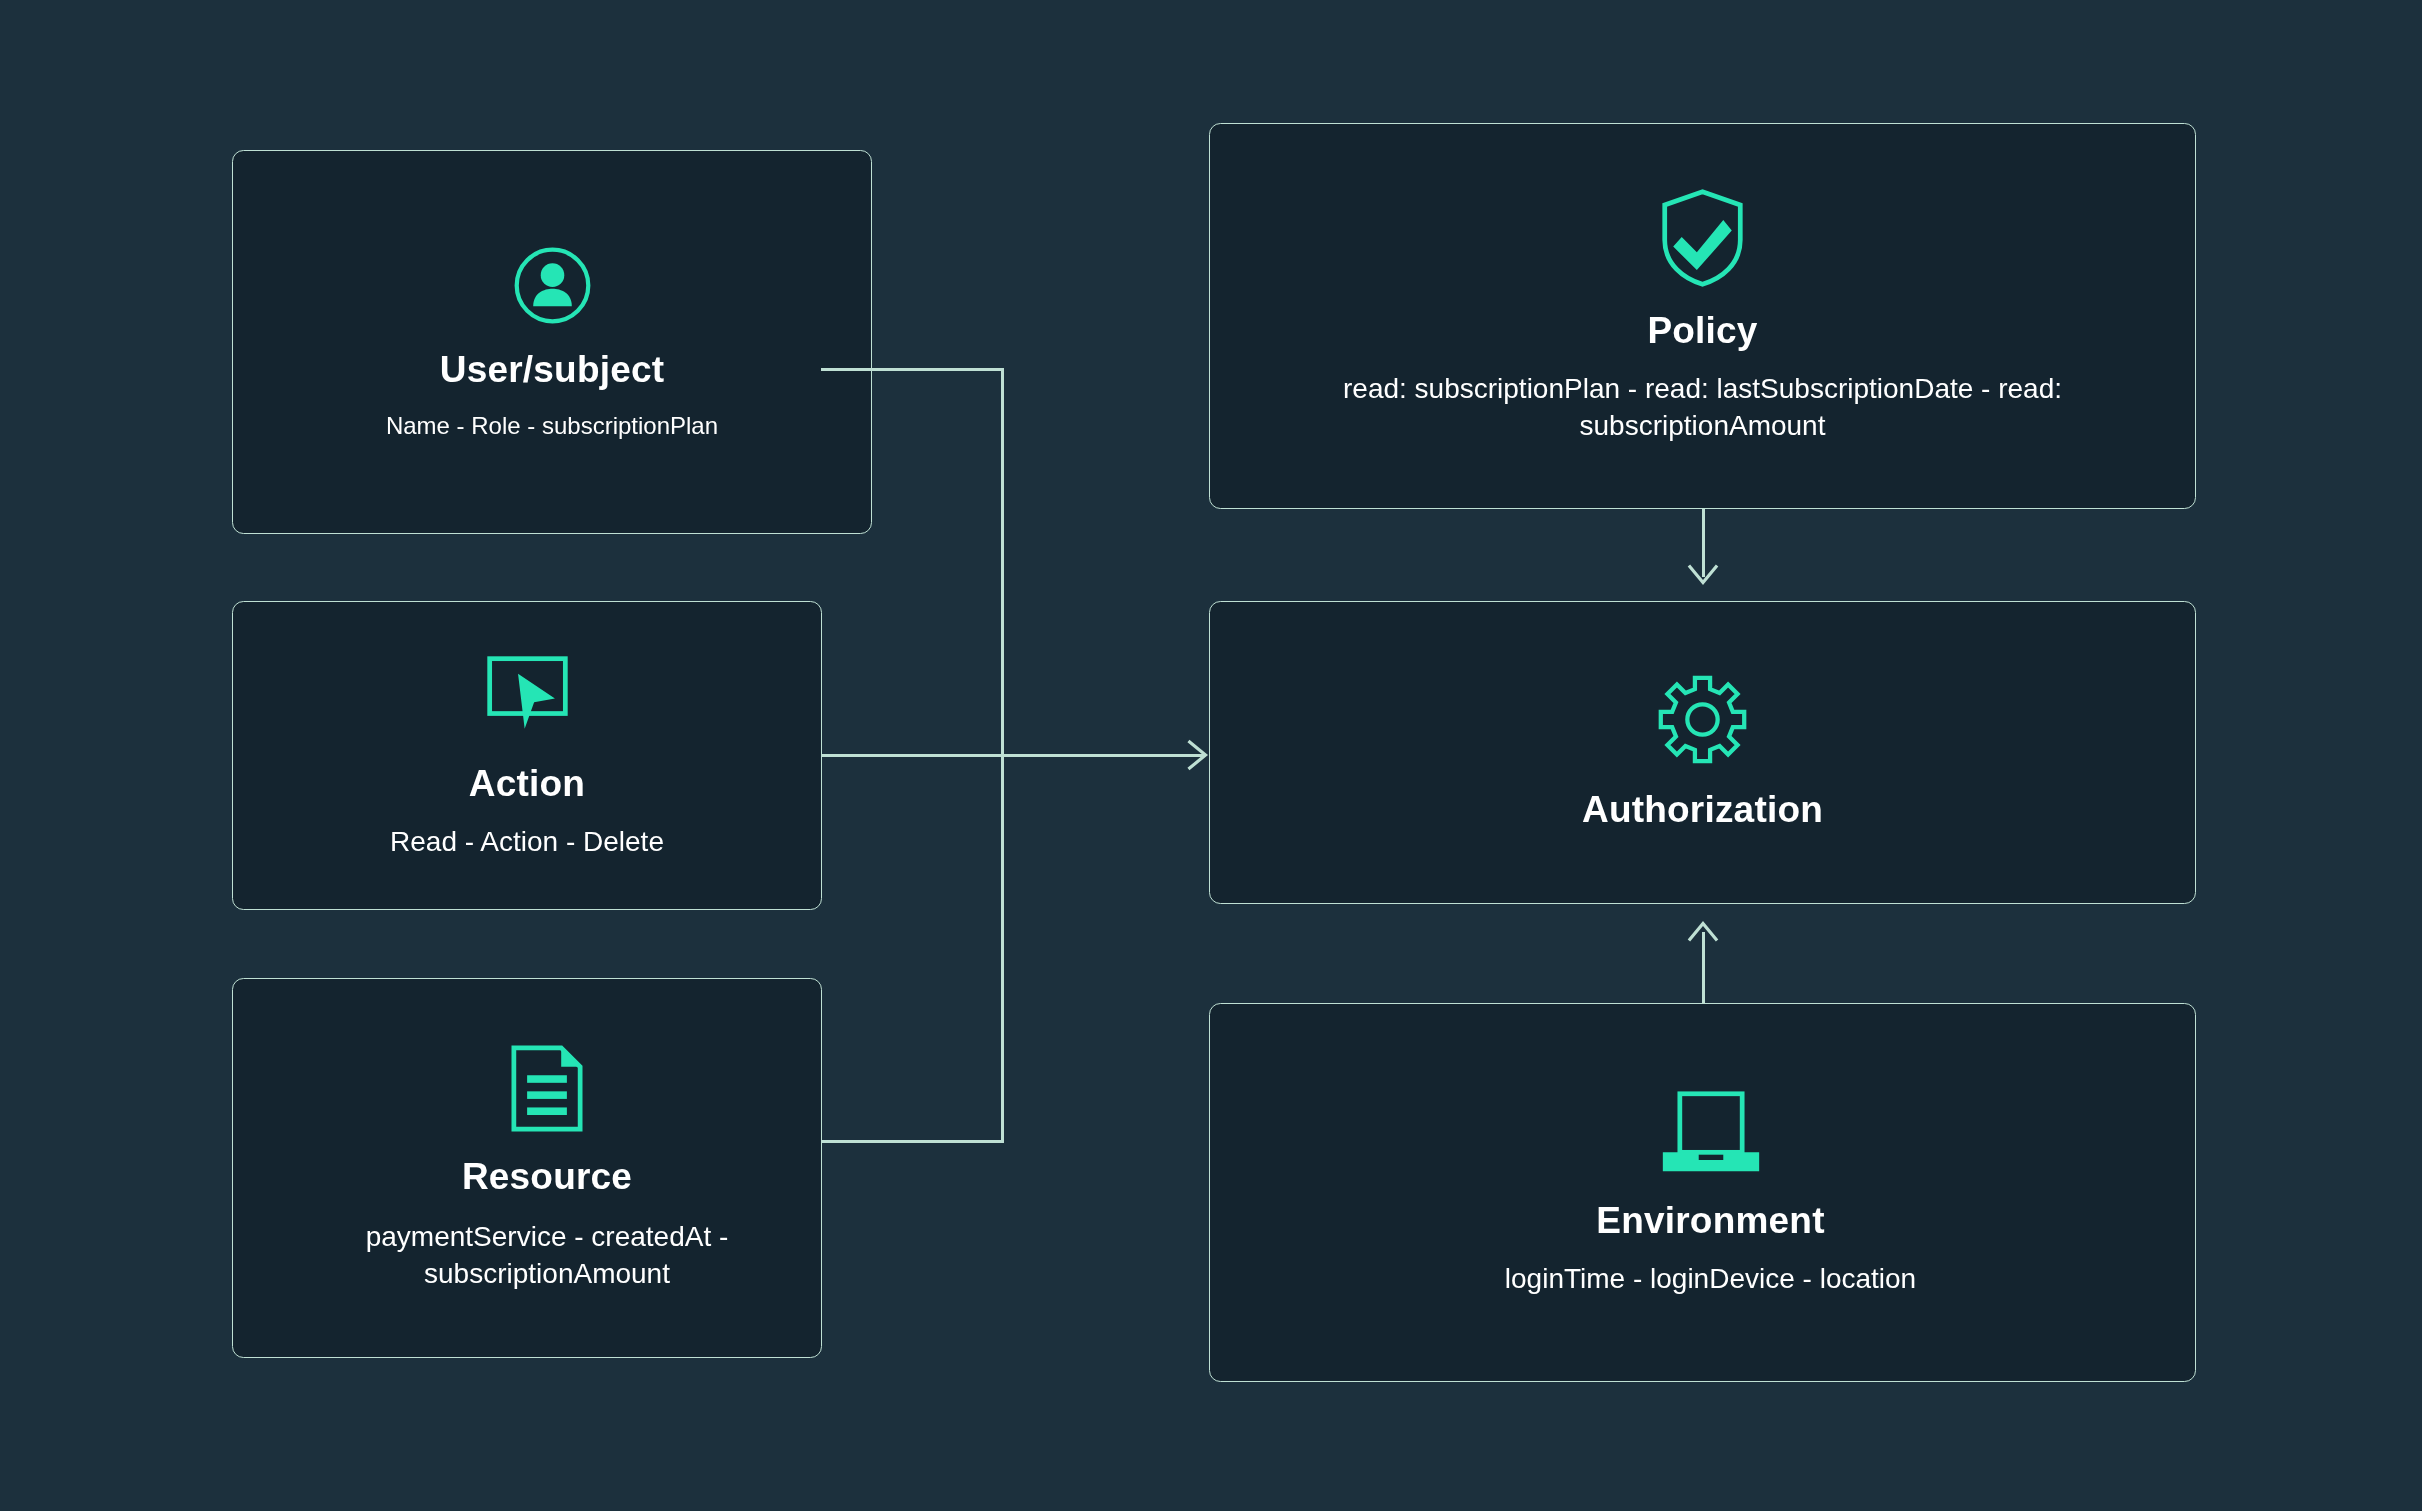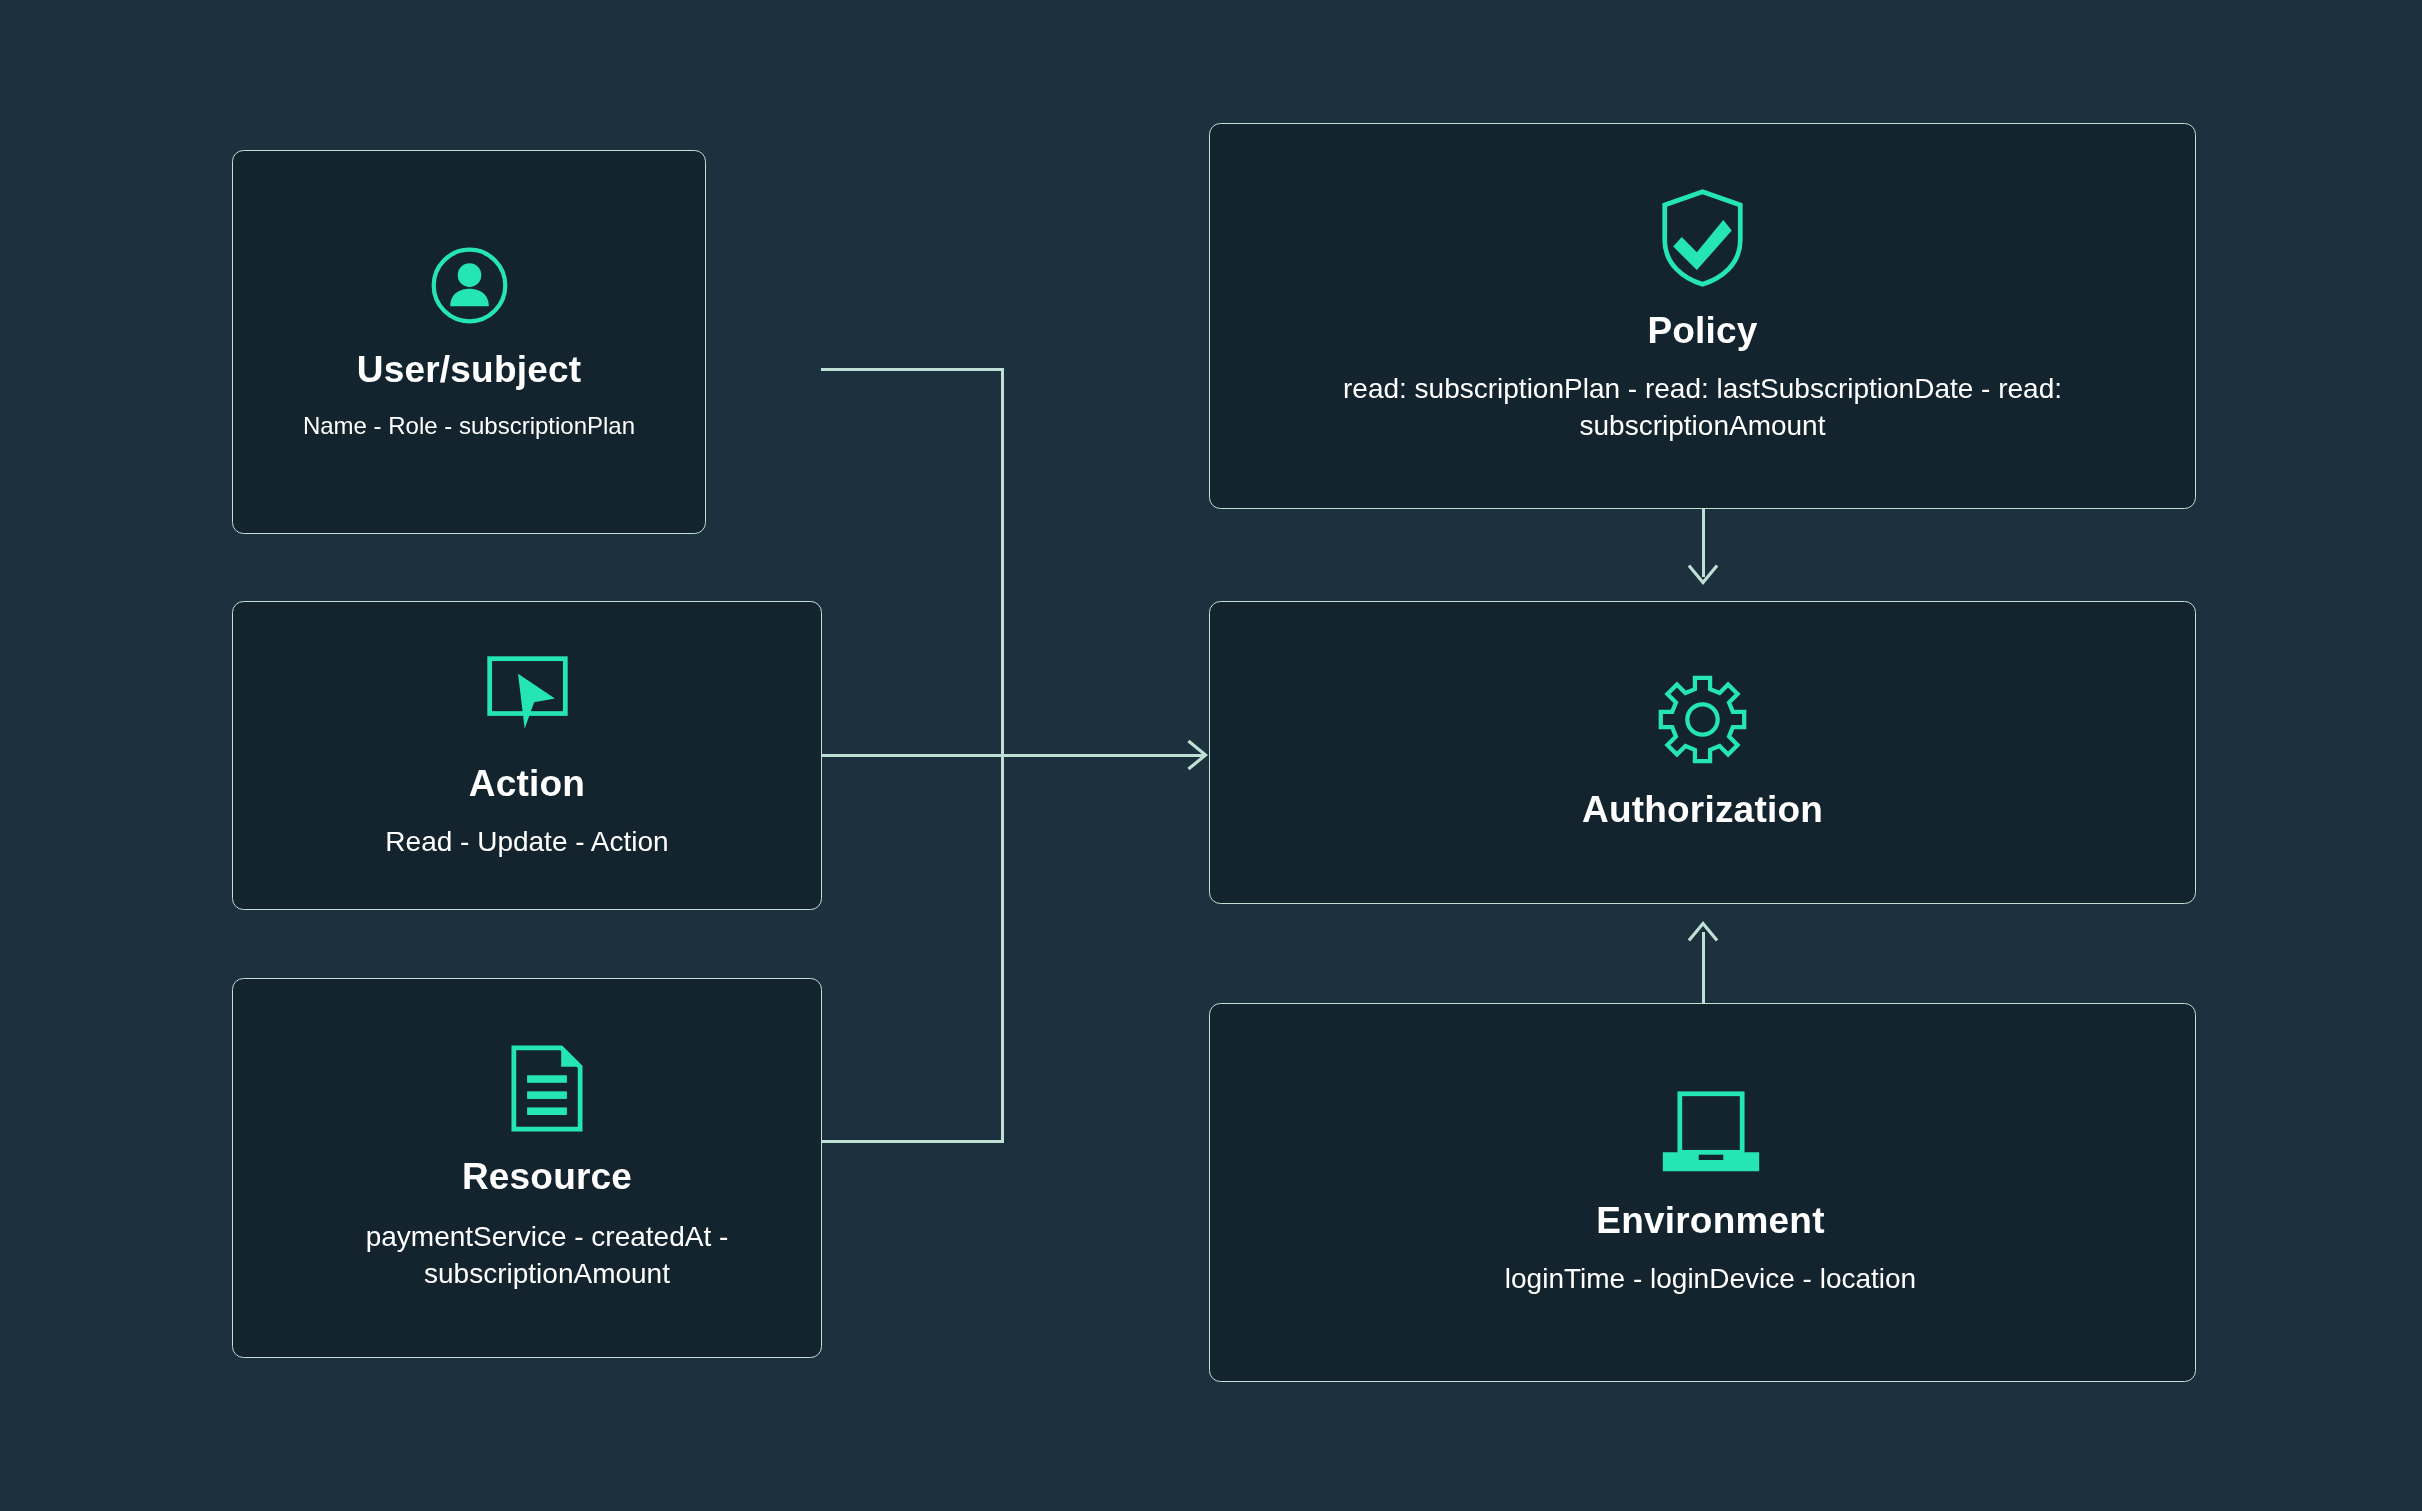--- a/index.html
+++ b/index.html
@@ -37,21 +37,21 @@
     color: #ffffff;
     font-weight: bold;
     letter-spacing: 0.2px;
   }
   .card-sub {
     color: #ffffff;
     font-weight: normal;
   }
 
   
-  #card-user      { left: 232px; top: 150px;  width: 474px; height: 384px; }
+  #card-user      { left: 232px; top: 150px;  width: 640px; height: 384px; }
   #card-action    { left: 232px; top: 601px;  width: 590px; height: 309px; }
   #card-resource  { left: 232px; top: 978px; width: 590px; height: 380px; padding-left: 40px; }
 
   
   #card-policy    { left: 1209px; top: 123px;  width: 987px; height: 386px; }
   #card-auth      { left: 1209px; top: 601px;  width: 987px; height: 303px; }
   #card-env       { left: 1209px; top: 1003px; width: 987px; height: 379px; padding-left: 16px; }
 
   
   #card-user     .card-title { font-size: 37px; margin-top: 23px; }
@@ -114,21 +114,21 @@
   </div>
 
   <div class="card" id="card-action">
     <span class="card-icon">
       <svg width="95" height="87" viewBox="0 0 100 92">
         <rect x="10" y="6" width="80" height="58" fill="none" stroke="#25e5b5" stroke-width="5"></rect>
         <path d="M40 22 L79 48 L57 52 L47 80 Z" fill="#25e5b5"></path>
       </svg>
     </span>
     <div class="card-title">Action</div>
-    <div class="card-sub">Read - Update - Action</div>
+    <div class="card-sub">Read - Action - Delete</div>
   </div>
 
   <div class="card" id="card-resource">
     <span class="card-icon">
       <svg width="78" height="89" viewBox="0 0 82 94">
         <path d="M6 4 H56 L76 24 V90 H6 Z" fill="none" stroke="#25e5b5" stroke-width="5" stroke-linejoin="miter"></path>
         <path d="M56 4 L76 24 H56 Z" fill="#25e5b5"></path>
         <rect x="20" y="33" width="42" height="8" fill="#25e5b5"></rect>
         <rect x="20" y="50" width="42" height="8" fill="#25e5b5"></rect>
         <rect x="20" y="67" width="42" height="8" fill="#25e5b5"></rect>

